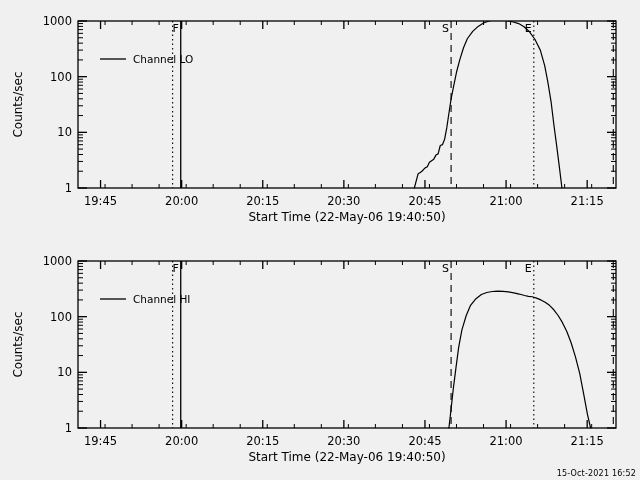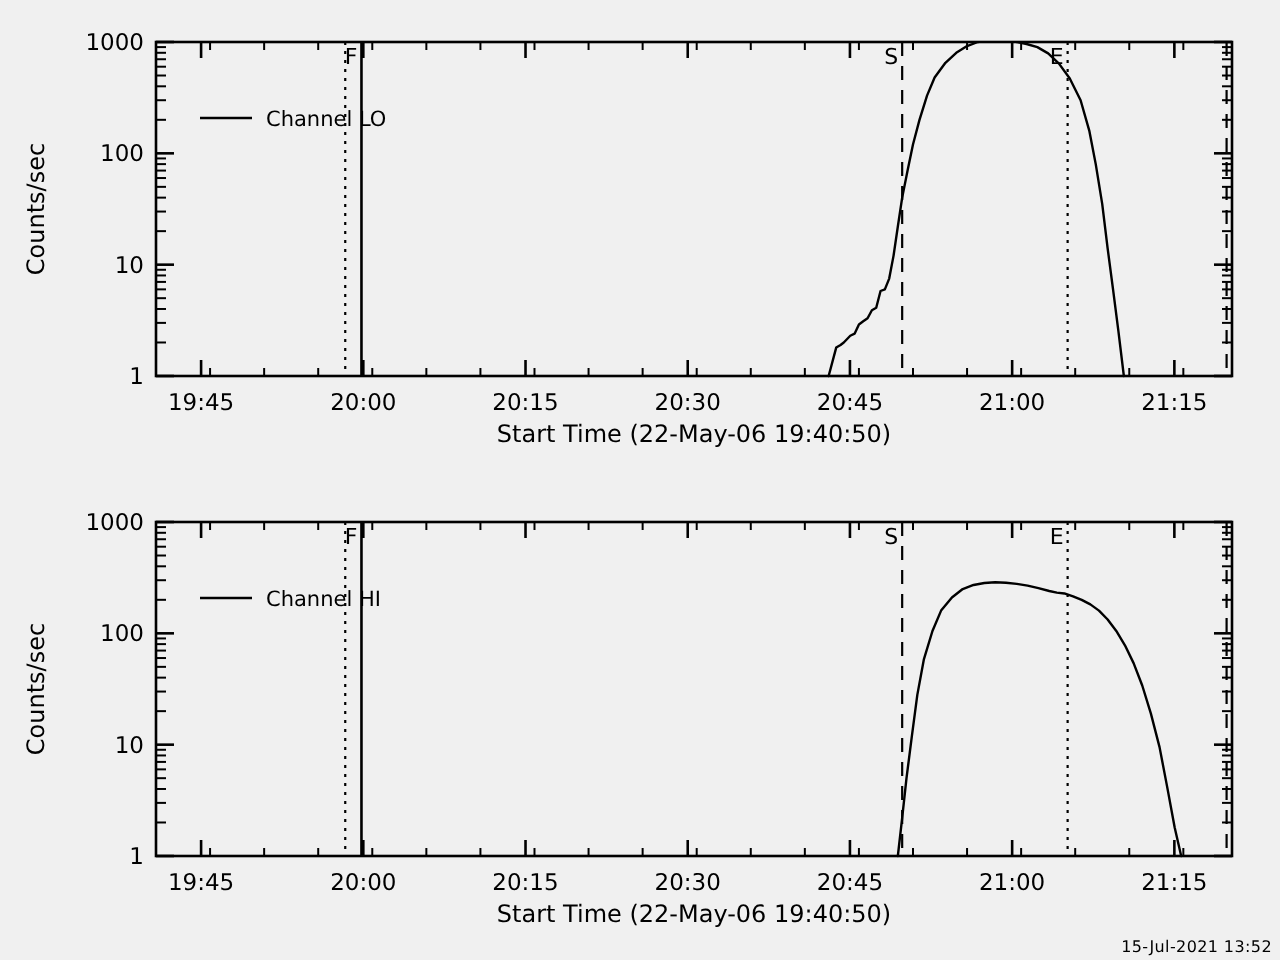--- a/index.html
+++ b/index.html
@@ -317,13 +317,13 @@
       <line x1="564.6331658291458" y1="21" x2="564.6331658291458" y2="25" stroke="#000" stroke-width="1"></line>
       <line x1="591.6683417085427" y1="188" x2="591.6683417085427" y2="184" stroke="#000" stroke-width="1"></line>
       <line x1="591.6683417085427" y1="21" x2="591.6683417085427" y2="25" stroke="#000" stroke-width="1"></line>
       <text x="347" y="221" text-anchor="middle" class="axis-title">Start Time (22-May-06 19:40:50)</text>
       <text x="22" y="104.5" text-anchor="middle" transform="rotate(-90 22 104.5)" class="axis-title">Counts/sec</text>
       <line x1="100" y1="59" x2="126" y2="59" stroke="#000" stroke-width="1.3"></line>
       <text x="133" y="63" class="legend-label">Channel HI</text>
     </svg>
 </div>
 
-<div class="stamp">15-Jul-2021 13:52</div>
+<div class="stamp">15-Oct-2021 16:52</div>
 
 </body></html>

